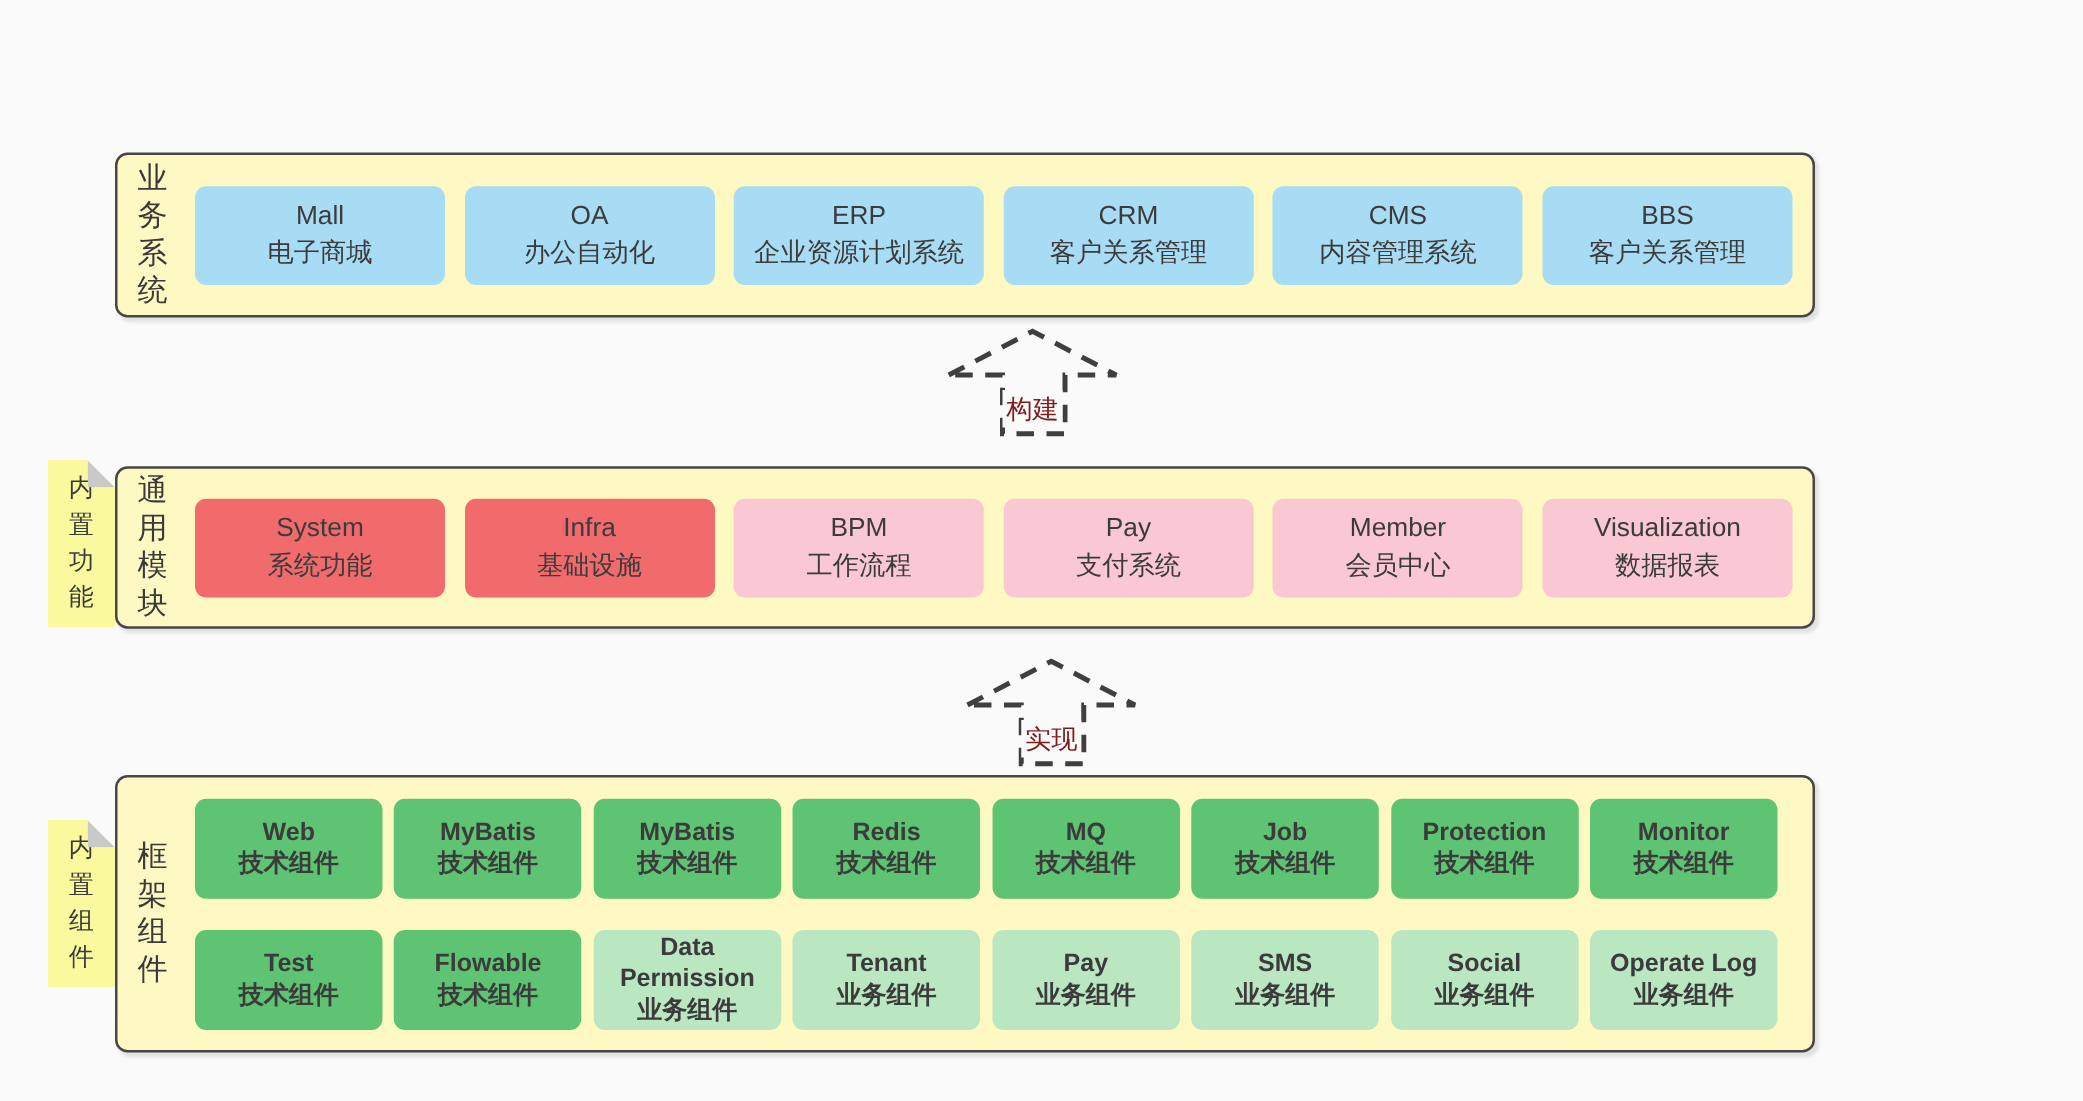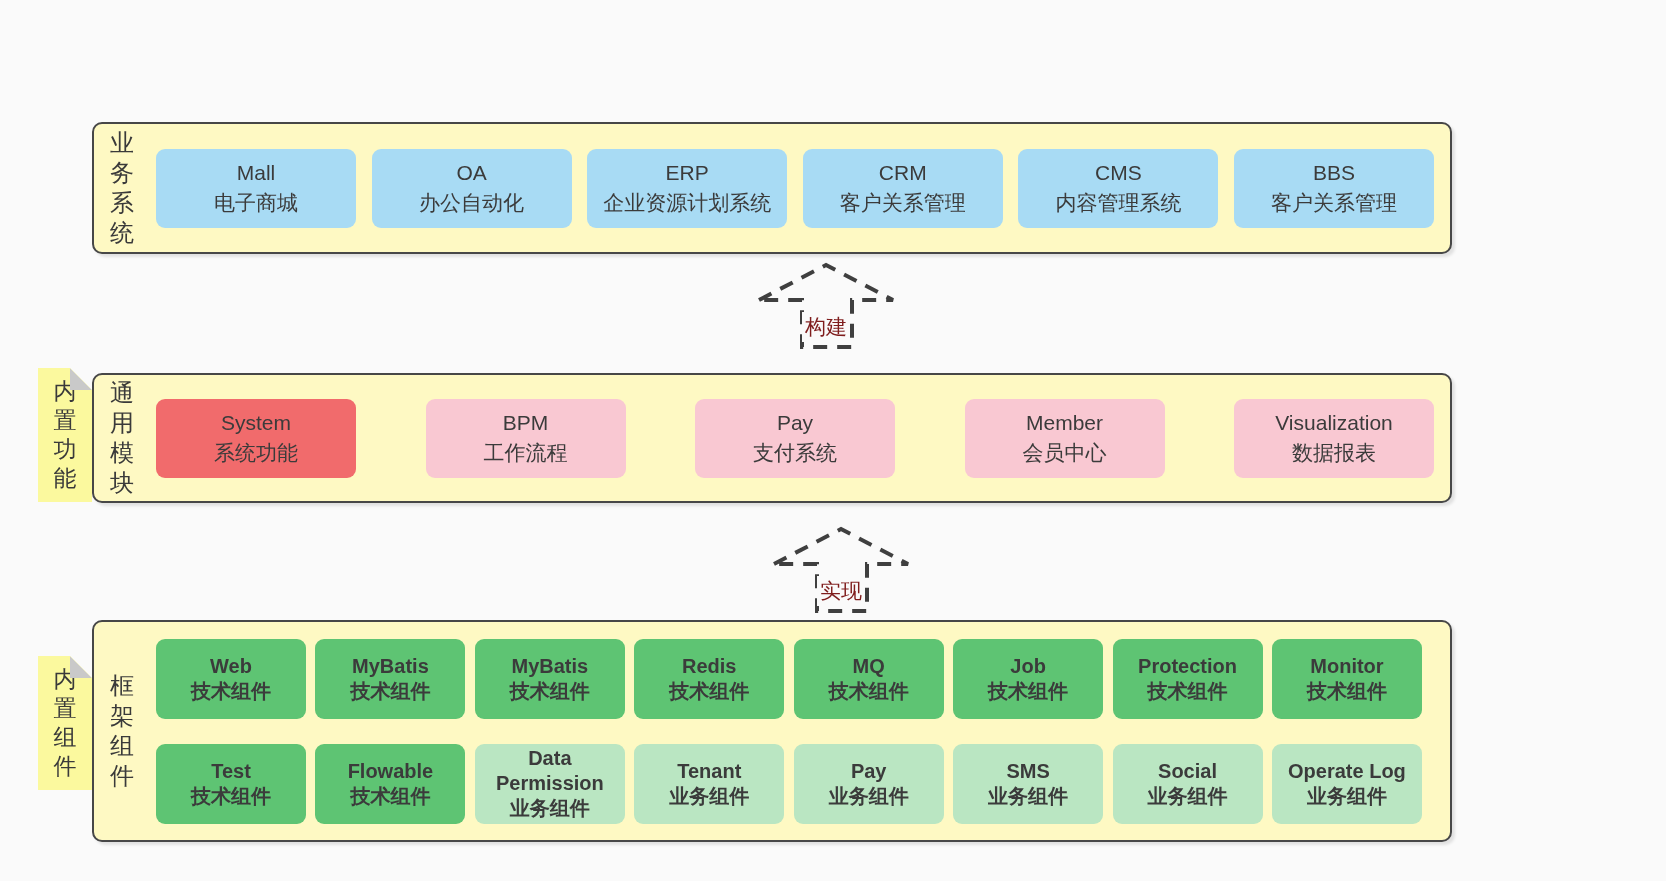--- a/index.html
+++ b/index.html
@@ -54,21 +54,21 @@
     position:absolute;left:38px;width:54px;height:134px;background:#fbf99e;
     clip-path:polygon(0 0,calc(100% - 22px) 0,100% 22px,100% 100%,0 100%);
     display:flex;align-items:center;justify-content:center;
   }
   #sticky-features{top:368px;}
   #sticky-components{top:656px;}
   .fold{
     position:absolute;top:0;right:0;width:22px;height:22px;background:#c9c9c9;
     clip-path:polygon(0 0,100% 100%,0 100%);
   }
-  .sticky .vtext{font-size:23px;line-height:29px;}
+  .sticky .vtext{font-size:20px;line-height:29px;}
   
   .arrow{position:absolute;width:140px;height:88px;}
   #arrow-build{left:756px;top:262px;}
   #arrow-implement{left:771px;top:526px;}
   .arrow svg{display:block;}
   .arrow-label{
     position:absolute;top:50px;left:50%;transform:translateX(-50%);
     background:#fafafa;padding:1px 3px;font-size:21px;color:#7f1d1d;
     white-space:nowrap;
   }
@@ -122,20 +122,24 @@
 
 <section class="band" id="band-common">
   <aside class="band-label">
     <span class="vtext">通用模块</span>
   </aside>
   <div class="band-grid">
     <div class="box b12 red">
       <span>System</span>
       <span>系统功能</span>
     </div>
+    <div class="box b12 red">
+      <span>Infra</span>
+      <span>基础设施</span>
+    </div>
     <div class="box b12 pink">
       <span>BPM</span>
       <span>工作流程</span>
     </div>
     <div class="box b12 pink">
       <span>Pay</span>
       <span>支付系统</span>
     </div>
     <div class="box b12 pink">
       <span>Member</span>

